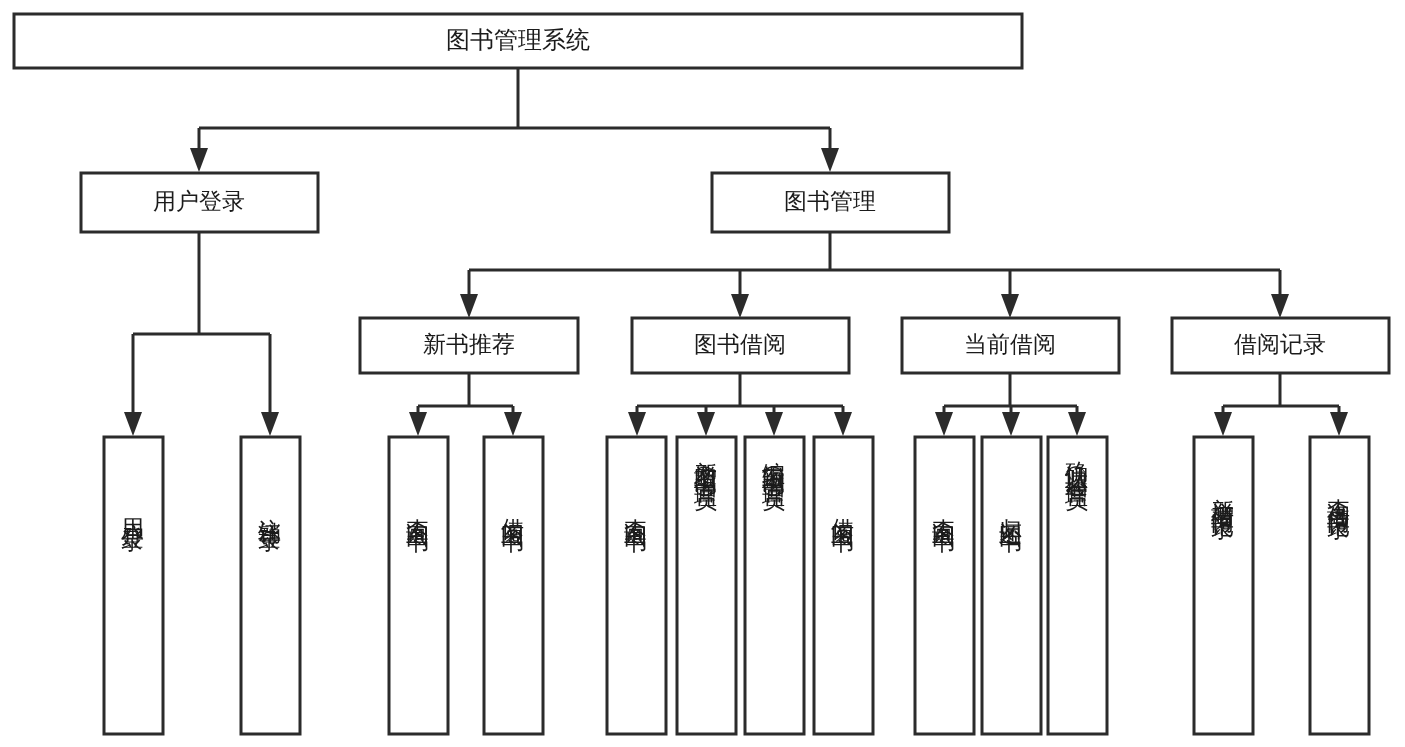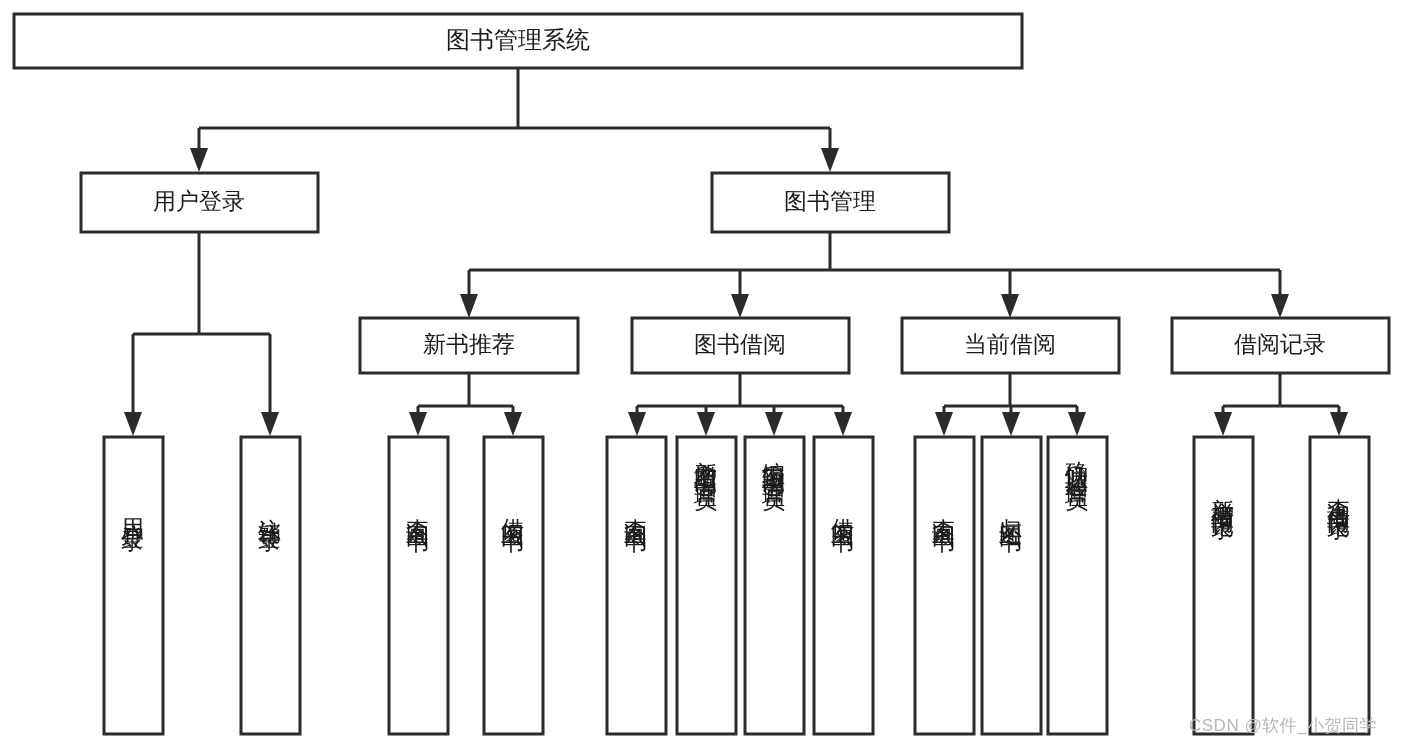--- a/index.html
+++ b/index.html
@@ -204,15 +204,14 @@
   <div class="vlabel-wrap" style="left:762px; top:443px;">编辑图书（管理员）</div>
   <div class="vlabel-wrap" style="left:831px; top:500px;">借阅图书</div>
 
   <div class="vlabel-wrap" style="left:932px; top:500px;">查询图书</div>
   <div class="vlabel-wrap" style="left:999px; top:500px;">归还图书</div>
   <div class="vlabel-wrap" style="left:1065px; top:443px;">确认归还（管理员）</div>
 
   <div class="vlabel-wrap" style="left:1211px; top:480px;">新增借阅记录</div>
   <div class="vlabel-wrap" style="left:1327px; top:480px;">查询借阅记录</div>
 
-  <div class="watermark">CSDN @软件_小贺同学</div>
 
 </div>
 
 </body></html>

